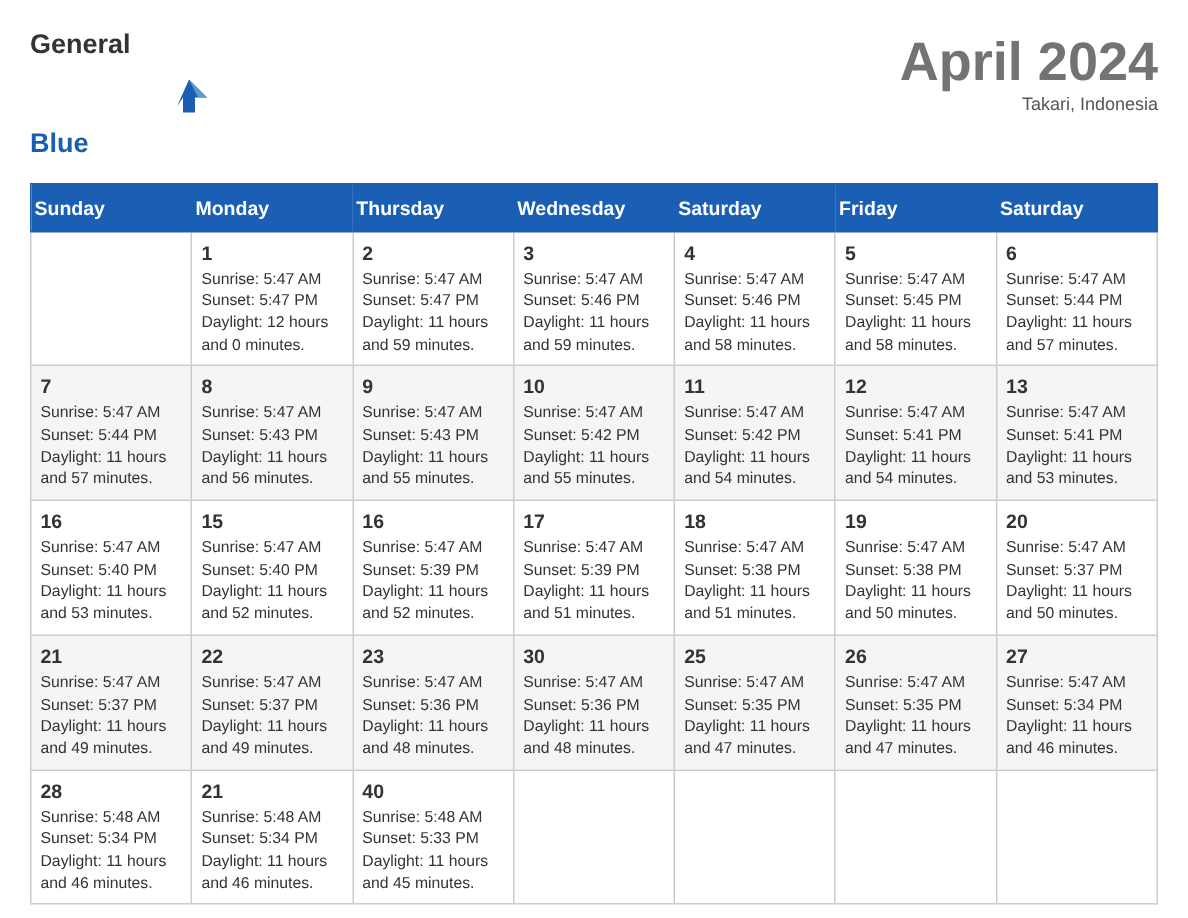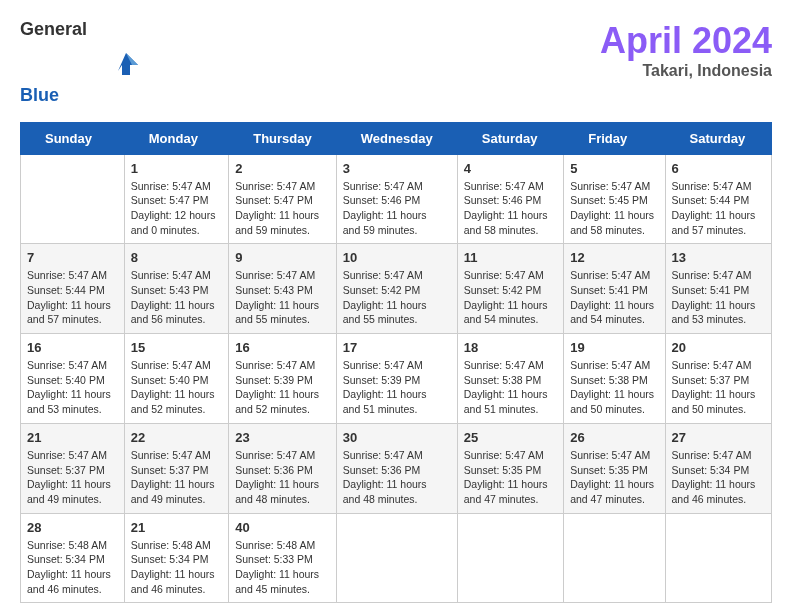--- a/index.html
+++ b/index.html
@@ -41,36 +41,35 @@
       width: 32px;
       height: 32px;
       margin-left: 4px;
     }
     .title-section {
       text-align: right;
     }
     .month-title {
       font-size: 36px;
       font-weight: bold;
-      color: #8b5cf6;
+      color: #737373;
     }
     .location {
-      font-size: 16px;
+      font-size: 12px;
       color: #555;
-      font-weight: bold;
     }
     .calendar-table {
       width: 100%;
       border-collapse: collapse;
       border: 1px solid #ccc;
     }
     .calendar-table th {
       background-color: #1a5fb4;
       color: #fff;
-      padding: 8px 24px;
+      padding: 8px 2px;
       font-size: 13px;
       font-weight: bold;
       text-align: left;
       border: 1px solid #1a5fb4;
     }
     .calendar-table td {
       vertical-align: top;
       padding: 6px;
       border: 1px solid #ccc;
       width: calc(100% / 7);

